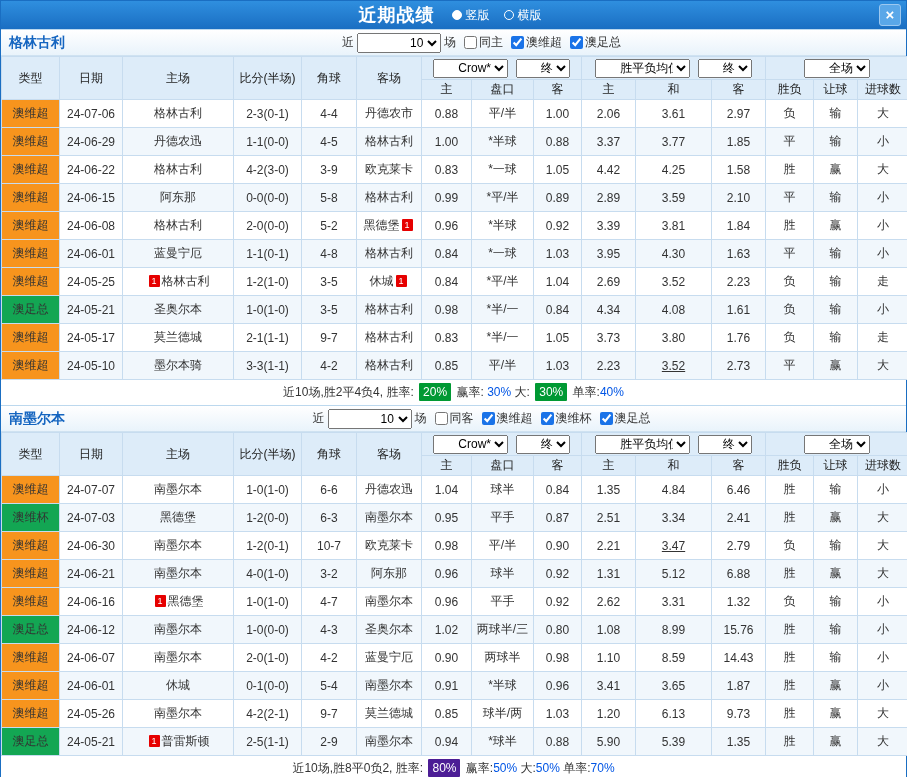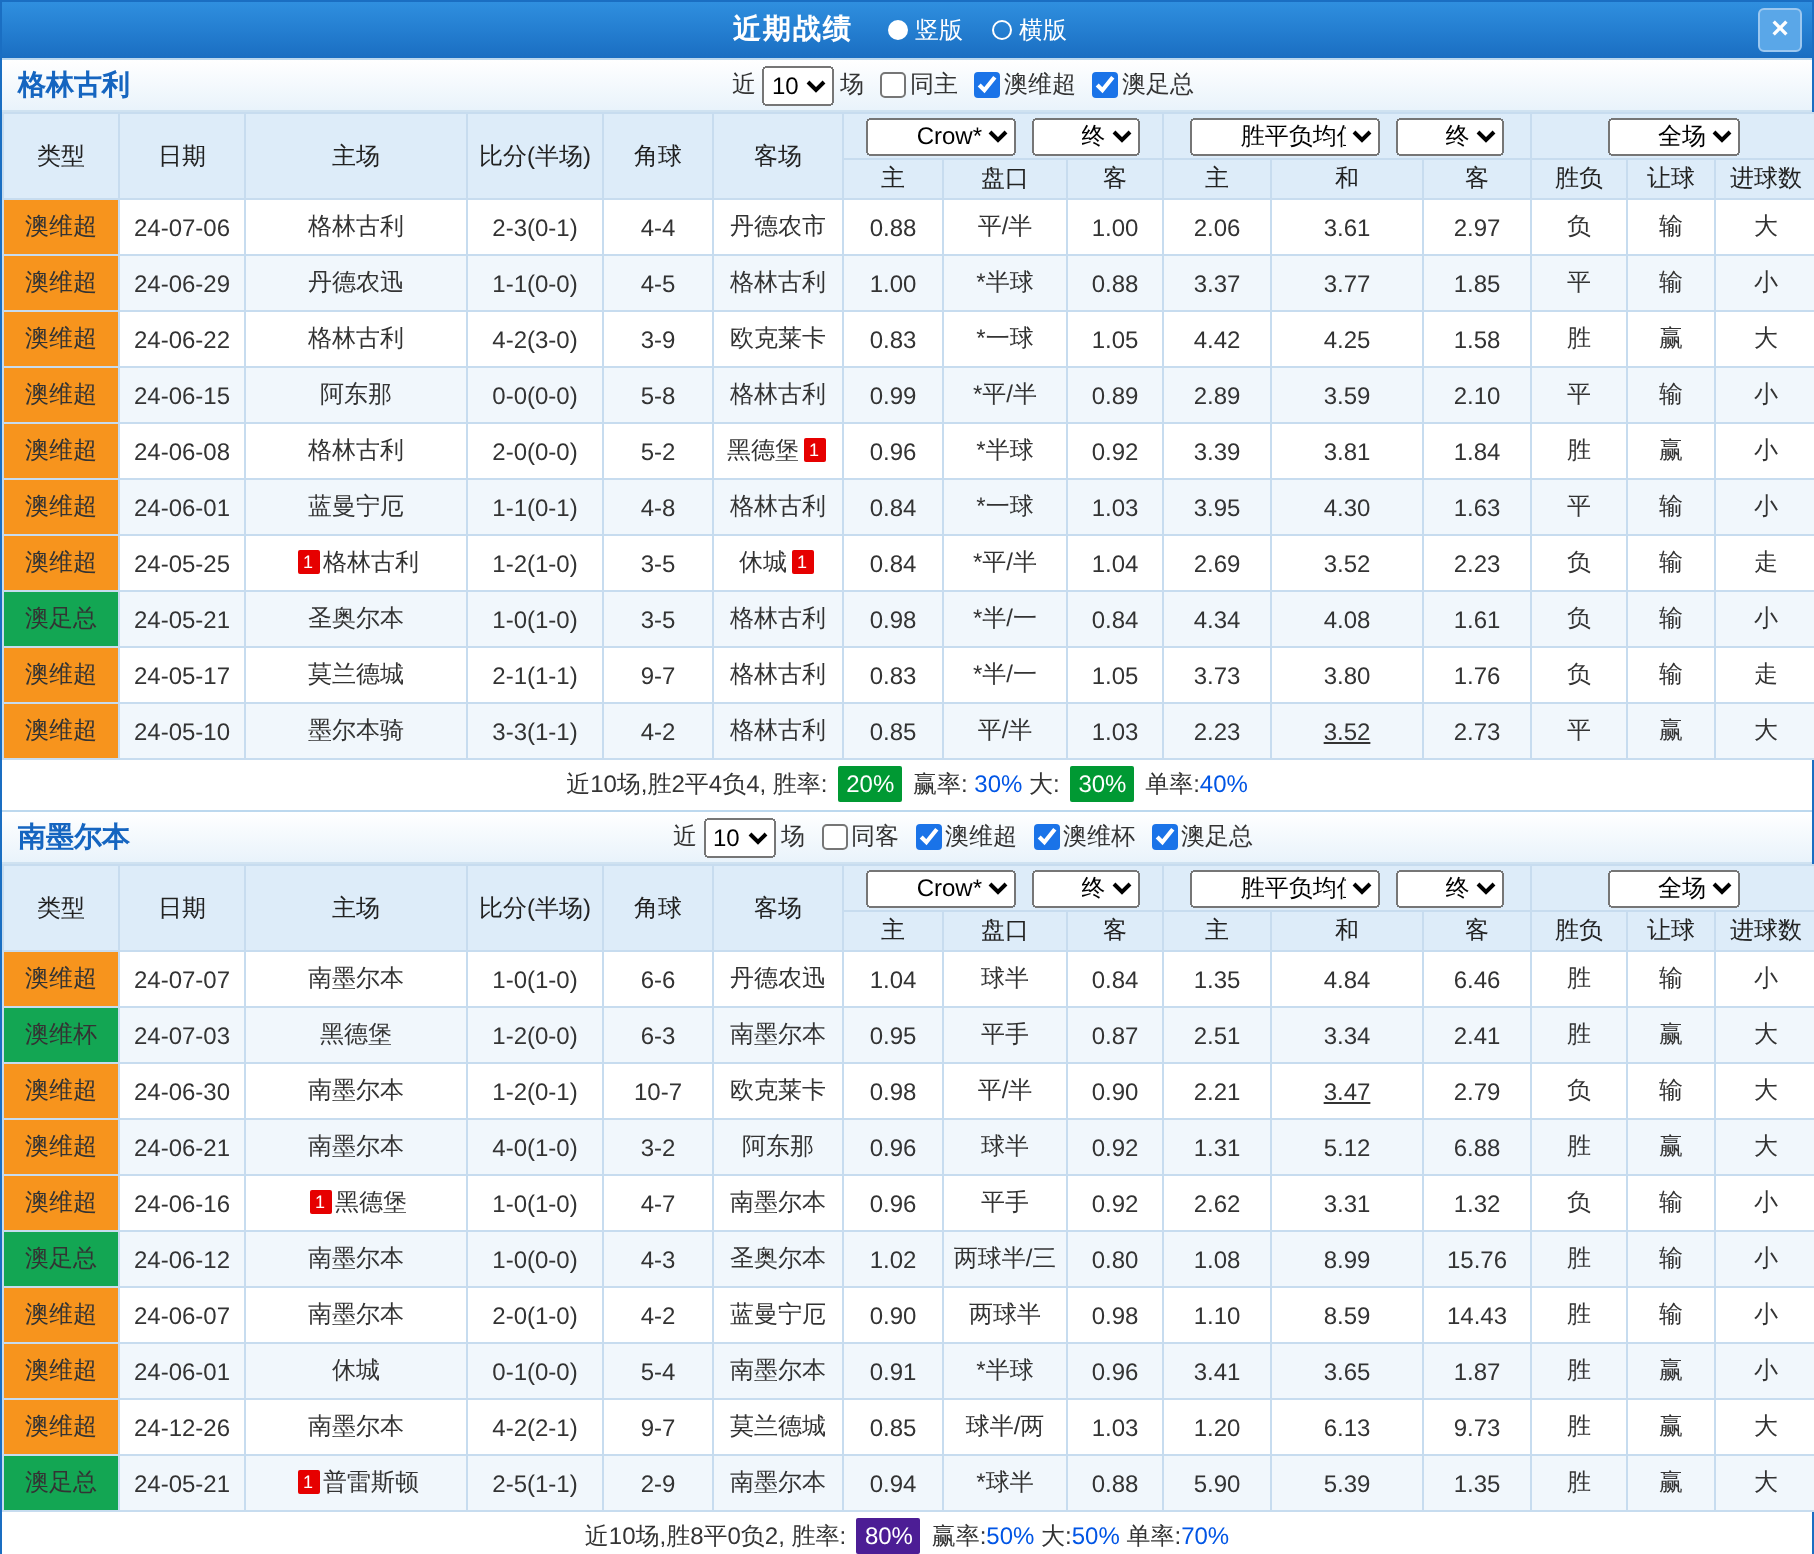--- a/index.html
+++ b/index.html
@@ -16,40 +16,40 @@
     background:#fff;
   }
 
   
   .titlebar {
     height:28px; flex:0 0 28px;
     background:linear-gradient(#2f8fdf,#1a6ec2);
     display:flex; align-items:center; justify-content:center;
     position:relative; color:#fff;
   }
-  .titlebar .title { font-weight:bold; font-size:14px; margin-right:10px; letter-spacing:1px; }
+  .titlebar .title { font-weight:bold; font-size:18px; margin-right:10px; letter-spacing:1px; }
   .radio { display:inline-flex; align-items:center; margin:0 7px; font-size:12px; cursor:pointer; }
   .radio .dot { width:10px; height:10px; border:1px solid #fff; border-radius:50%; margin-right:4px; background:transparent; }
   .radio.sel .dot { background:#fff; }
   .close {
     position:absolute; right:5px; top:3px; width:22px; height:22px;
     background:#5aa7e8; border:1px solid #9cc8f0; border-radius:3px;
     color:#fff; font-size:15px; font-weight:bold; line-height:19px; text-align:center; cursor:pointer;
   }
 
   
   .section-head {
     height:27px; flex:0 0 27px;
     background:linear-gradient(#ffffff,#e9f3fb);
     border-top:1px solid #bcd8ee; border-bottom:1px solid #cfe2f1;
     display:flex; align-items:center; padding:0 8px;
   }
   .team-name { font-size:14px; font-weight:bold; color:#1565c0; }
   .filters { display:flex; align-items:center; font-size:12px; color:#333; margin:0 auto; }
-  .filters select { font-size:12px; height:20px; margin:0 3px; }
+  .filters select { font-size:12px; height:20px; margin:0 3px;padding-left:48px; }
   .filters label { display:inline-flex; align-items:center; margin-left:8px; cursor:pointer; }
   input[type=checkbox] { accent-color:#1a73e8; width:13px; height:13px; margin-right:2px; }
 
   
   table.grid { width:100%; border-collapse:collapse; table-layout:fixed; font-size:12px; }
   .grid th, .grid td { border:1px solid #c7dcef; text-align:center; overflow:hidden; white-space:nowrap; padding:0; }
   .grid thead th { background:#ddecf9; font-weight:normal; color:#222; }
   .grid thead tr.h1 th { height:23px; }
   .grid thead tr.h2 th { height:20px; }
   .selcell select { font-size:12px; height:19px; margin:0 2px; max-width:95px;padding-left:20px; }
@@ -553,21 +553,21 @@
           <td class="c-water">0.96</td>
           <td class="c-euro">3.41</td>
           <td class="c-draw">3.65</td>
           <td class="c-euro">1.87</td>
           <td class="c-res s-r">胜</td>
           <td class="c-res s-r">赢</td>
           <td class="c-res s-gr">小</td>
         </tr>
         <tr>
           <td class="c-type t-orange">澳维超</td>
-          <td class="c-date">24-12-26</td>
+          <td class="c-date">24-05-26</td>
           <td class="c-team s-g">南墨尔本</td>
           <td class="c-score">4-2(2-1)</td>
           <td class="c-corner">9-7</td>
           <td class="c-team">莫兰德城</td>
           <td class="c-water">0.85</td>
           <td class="c-pan s-k">球半/两</td>
           <td class="c-water">1.03</td>
           <td class="c-euro">1.20</td>
           <td class="c-draw">6.13</td>
           <td class="c-euro">9.73</td>

